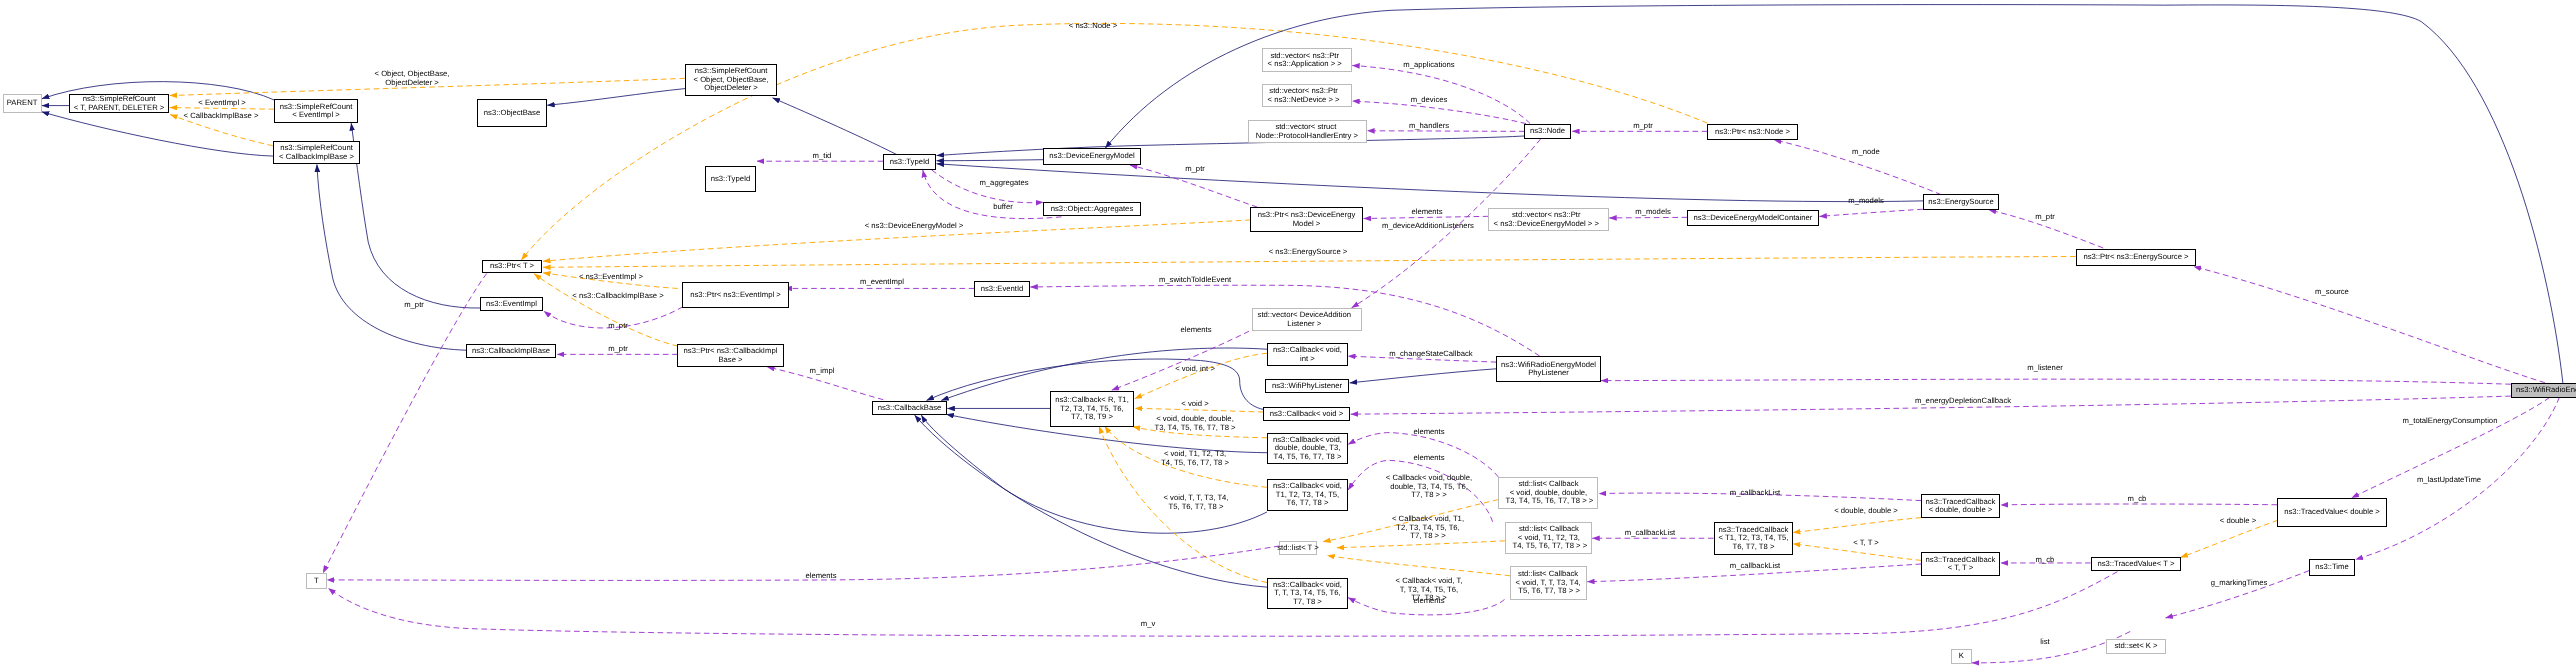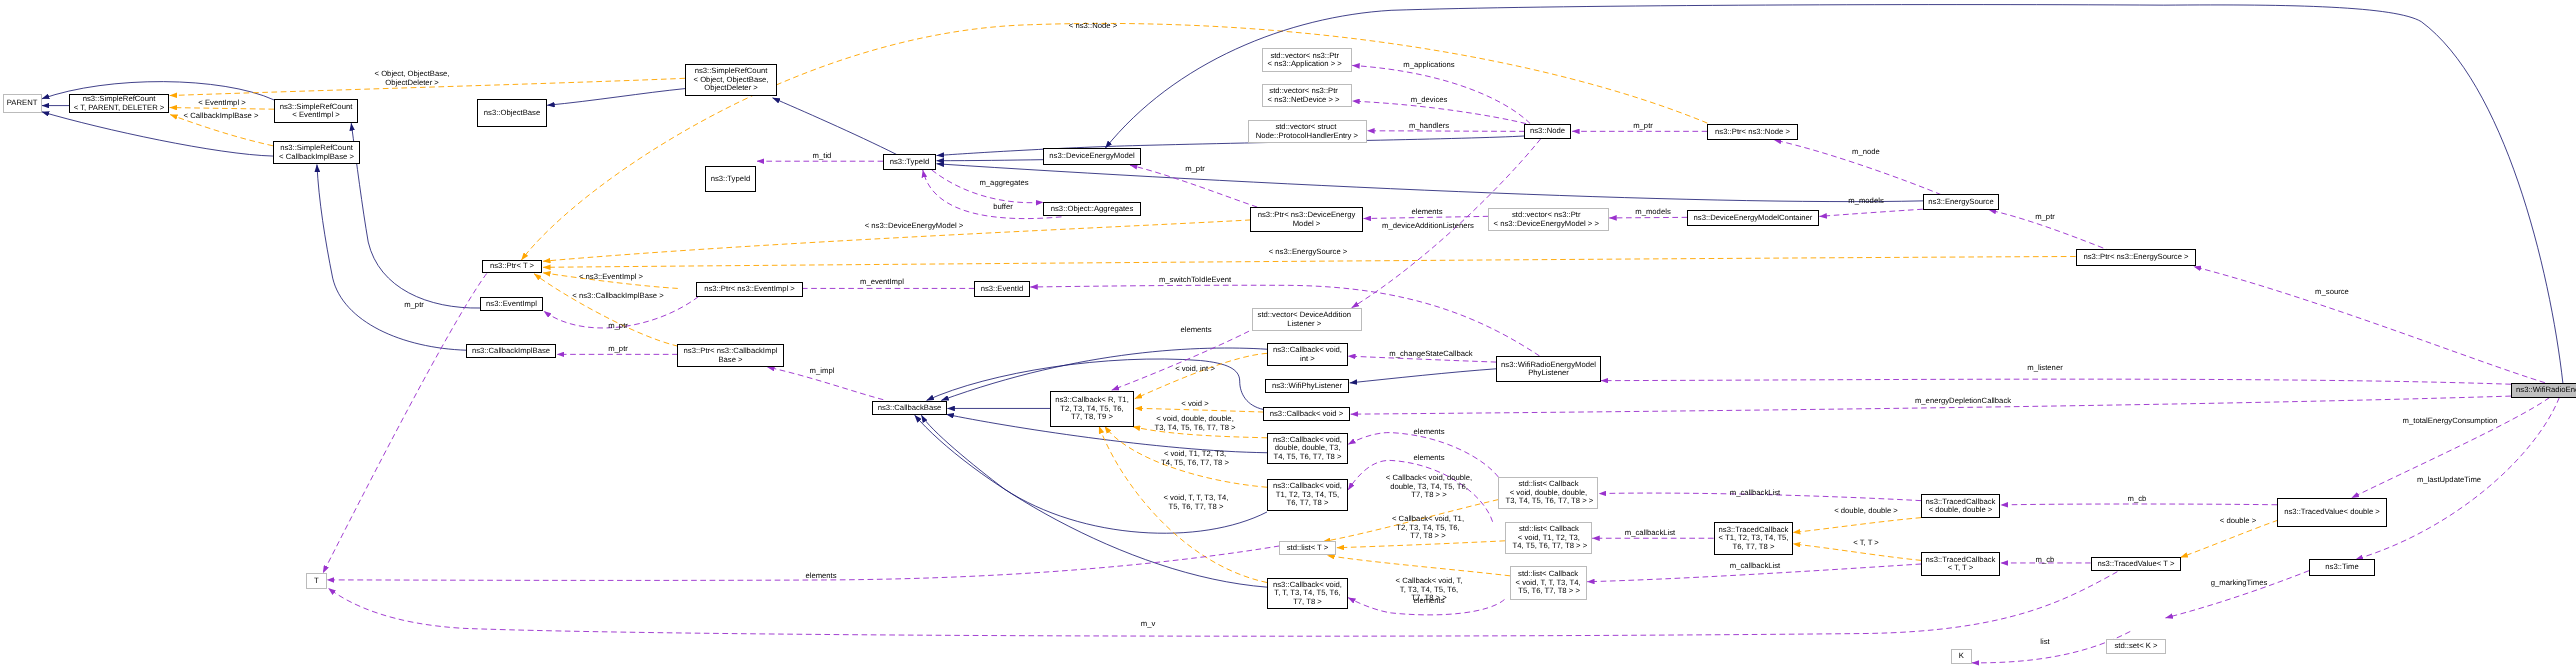--- a/index.html
+++ b/index.html
@@ -136,41 +136,41 @@
 <div class="node solid" style="left:1923px;top:194px;width:76px;height:16px">ns3::EnergySource</div>
 <div class="node solid" style="left:1250px;top:207px;width:113px;height:25px">ns3::Ptr&lt; ns3::DeviceEnergy
 Model &gt;</div>
 <div class="node light lalign" style="left:1488px;top:208px;width:121px;height:23px">std::vector&lt; ns3::Ptr
 &lt; ns3::DeviceEnergyModel &gt; &gt;</div>
 <div class="node solid" style="left:1687px;top:210px;width:132px;height:16px">ns3::DeviceEnergyModelContainer</div>
 <div class="node solid" style="left:2076px;top:249px;width:120px;height:17px">ns3::Ptr&lt; ns3::EnergySource &gt;</div>
 <div class="node solid" style="left:482px;top:260px;width:60px;height:13.4px">ns3::Ptr&lt; T &gt;</div>
 <div class="node solid" style="left:480px;top:297px;width:63px;height:14px">ns3::EventImpl</div>
 <div class="node solid" style="left:466px;top:344px;width:90px;height:14.4px">ns3::CallbackImplBase</div>
-<div class="node solid" style="left:696px;top:282px;width:107px;height:15px">ns3::Ptr&lt; ns3::EventImpl &gt;</div>
+<div class="node solid" style="left:682px;top:282px;width:107px;height:26px">ns3::Ptr&lt; ns3::EventImpl &gt;</div>
 <div class="node solid" style="left:677px;top:344px;width:107px;height:23px">ns3::Ptr&lt; ns3::CallbackImpl
 Base &gt;</div>
 <div class="node solid" style="left:974px;top:281px;width:56px;height:15.5px">ns3::EventId</div>
 <div class="node light lalign" style="left:1252px;top:308px;width:110px;height:23px">std::vector&lt; DeviceAddition
 Listener &gt;</div>
 <div class="node solid" style="left:1267px;top:343px;width:81px;height:23px">ns3::Callback&lt; void,
 int &gt;</div>
 <div class="node solid" style="left:1265px;top:379px;width:84px;height:14.4px">ns3::WifiPhyListener</div>
 <div class="node solid" style="left:1263px;top:407px;width:87px;height:14.4px">ns3::Callback&lt; void &gt;</div>
 <div class="node solid" style="left:872px;top:401px;width:75px;height:14px">ns3::CallbackBase</div>
 <div class="node solid" style="left:1050px;top:391px;width:84px;height:36px">ns3::Callback&lt; R, T1,
 T2, T3, T4, T5, T6,
 T7, T8, T9 &gt;</div>
 <div class="node solid" style="left:1267px;top:433px;width:81px;height:31px">ns3::Callback&lt; void,
 double, double, T3,
 T4, T5, T6, T7, T8 &gt;</div>
 <div class="node solid" style="left:1267px;top:479px;width:81px;height:32px">ns3::Callback&lt; void,
 T1, T2, T3, T4, T5,
 T6, T7, T8 &gt;</div>
-<div class="node light" style="left:1279px;top:541px;width:57px;height:14.4px">std::list&lt; T &gt;</div>
+<div class="node light" style="left:1279px;top:541px;width:38px;height:14.4px">std::list&lt; T &gt;</div>
 <div class="node solid" style="left:1267px;top:578px;width:81px;height:31px">ns3::Callback&lt; void,
 T, T, T3, T4, T5, T6,
 T7, T8 &gt;</div>
 <div class="node solid" style="left:1496px;top:356px;width:105px;height:26px">ns3::WifiRadioEnergyModel
 PhyListener</div>
 <div class="node light lalign" style="left:1498px;top:477px;width:100px;height:32px">std::list&lt; Callback
 &lt; void, double, double,
  T3, T4, T5, T6, T7, T8 &gt; &gt;</div>
 <div class="node light lalign" style="left:1505px;top:522px;width:87px;height:32px">std::list&lt; Callback
 &lt; void, T1, T2, T3,
@@ -180,21 +180,21 @@
  T5, T6, T7, T8 &gt; &gt;</div>
 <div class="node solid" style="left:1714px;top:522px;width:79px;height:33px">ns3::TracedCallback
 &lt; T1, T2, T3, T4, T5,
 T6, T7, T8 &gt;</div>
 <div class="node solid" style="left:1921px;top:494px;width:79px;height:24px">ns3::TracedCallback
 &lt; double, double &gt;</div>
 <div class="node solid" style="left:1921px;top:552px;width:79px;height:24px">ns3::TracedCallback
 &lt; T, T &gt;</div>
 <div class="node solid" style="left:2277px;top:498px;width:110px;height:29px">ns3::TracedValue&lt; double &gt;</div>
 <div class="node solid" style="left:2091px;top:557px;width:90px;height:14.4px">ns3::TracedValue&lt; T &gt;</div>
-<div class="node solid" style="left:2309px;top:559px;width:66px;height:17px">ns3::Time</div>
+<div class="node solid" style="left:2309px;top:559px;width:46px;height:17px">ns3::Time</div>
 <div class="node light" style="left:2106px;top:639px;width:60px;height:15px">std::set&lt; K &gt;</div>
 <div class="node light" style="left:1951px;top:649px;width:20.6px;height:15px">K</div>
 <div class="node light" style="left:306px;top:573px;width:20.6px;height:15.5px">T</div>
 <div class="node cur" style="left:2511px;top:383px;width:105px;height:15px">ns3::WifiRadioEnergyModel</div>
 <div class="elabel" style="left:412px;top:78px">&lt; Object, ObjectBase,
 ObjectDeleter &gt;</div>
 <div class="elabel" style="left:222px;top:103px">&lt; EventImpl &gt;</div>
 <div class="elabel" style="left:221px;top:116px">&lt; CallbackImplBase &gt;</div>
 <div class="elabel" style="left:822px;top:156px">m_tid</div>
 <div class="elabel" style="left:1004px;top:183px">m_aggregates</div>

